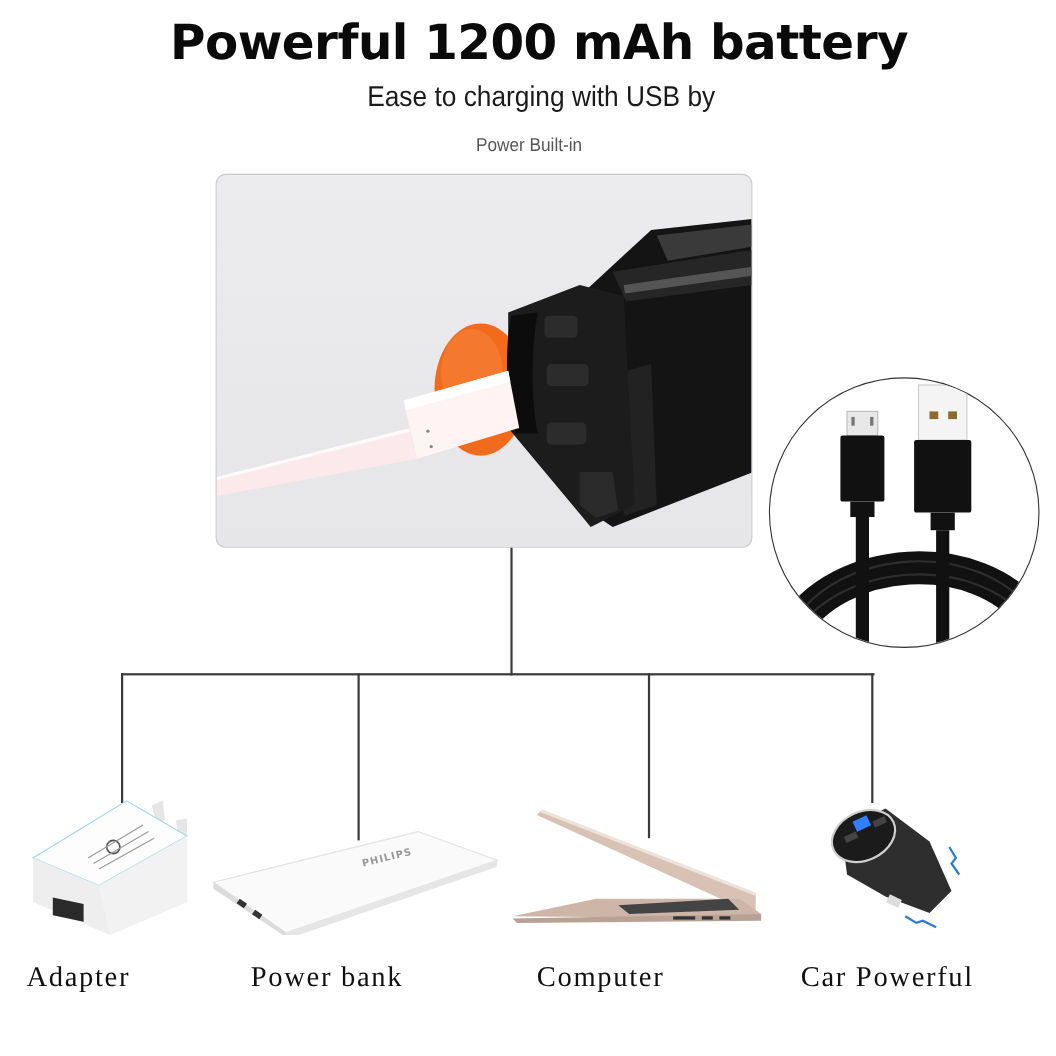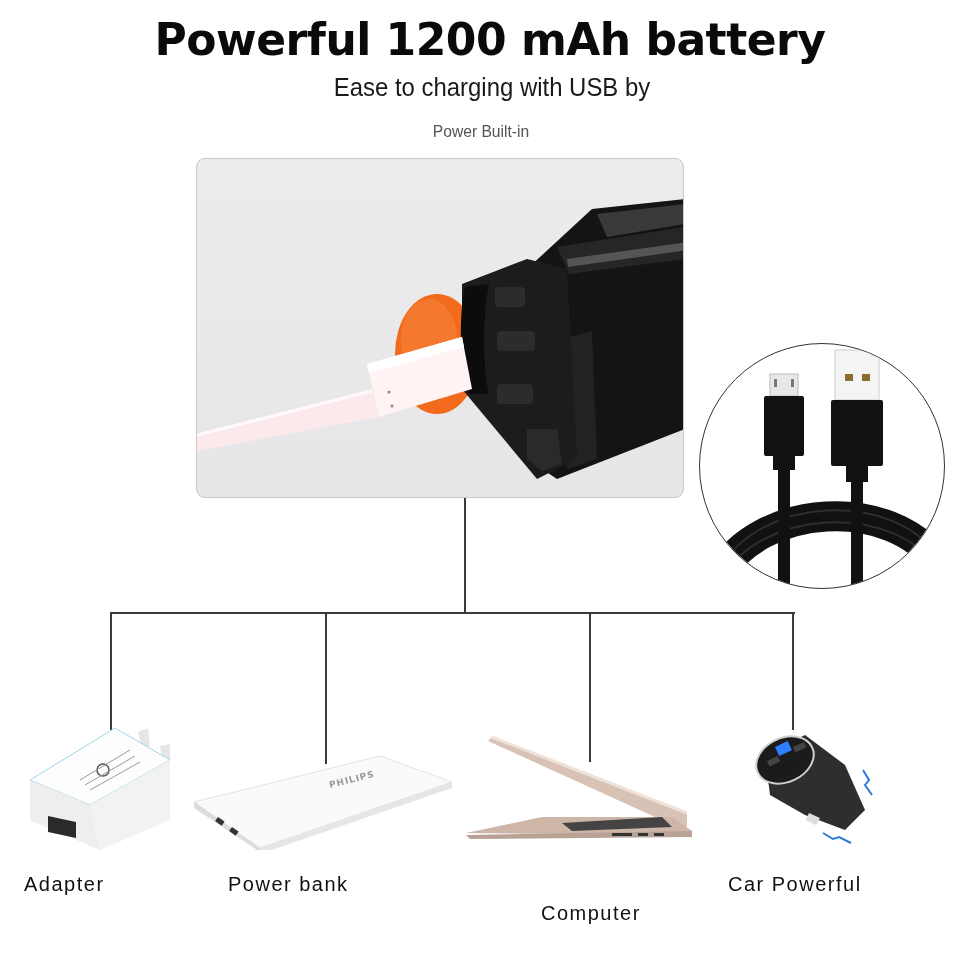--- a/index.html
+++ b/index.html
@@ -4,21 +4,21 @@
   <style>
     html, body { margin: 0; padding: 0; background: #ffffff; }
     body { width: 960px; height: 960px; position: relative; overflow: hidden; font-family: "Liberation Sans", sans-serif; color: #111; }
     .abs { position: absolute; }
     .title { left: 0; width: 960px; top: 8px; text-align: center; font-family: "DejaVu Sans", sans-serif; font-weight: bold; font-size: 44px; letter-spacing: -0.5px; color: #0a0a0a; line-height: 64px; transform: translateX(10px); }
     .subtitle { left: 0; width: 960px; top: 72px; text-align: center; font-size: 26px; color: #1a1a1a; transform: translateX(12px) scaleX(0.92); }
     .caption { left: 0; width: 960px; top: 122px; text-align: center; font-size: 17px; color: #555; transform: translateX(1px) scaleX(0.92); }
     .panel { left: 196px; top: 158px; width: 488px; height: 340px; background: linear-gradient(180deg,#ececee 0%,#e6e6e8 100%); border: 1px solid #c9c9cb; border-radius: 9px; overflow: hidden; box-sizing: border-box; }
     .circle { left: 699px; top: 343px; width: 246px; height: 246px; border-radius: 50%; border: 1.5px solid #333; background: #fff; overflow: hidden; box-sizing: border-box; }
     .line { background: #3a3a3a; }
-    .label { font-size: 20px; letter-spacing: 1.5px; color: #111; white-space: nowrap; top: 873px; }
+    .label { font-size: 26px; letter-spacing: 1.5px; color: #111; white-space: nowrap; top: 873px; font-family: Liberation Serif, serif; }
     svg { display: block; }
   </style>
 </head>
 <body>
 
 <div class="abs title">Powerful 1200 mAh battery</div>
 <div class="abs subtitle">Ease to charging with USB by</div>
 <div class="abs caption">Power Built-in</div>
 
 <div class="abs panel">
@@ -132,14 +132,14 @@
     <rect x="22" y="36" width="12" height="6" fill="#444" transform="rotate(-25 22 36)"></rect>
     <rect x="48" y="22" width="12" height="6" fill="#444" transform="rotate(-25 48 22)"></rect>
     <rect x="64" y="88" width="12" height="8" fill="#ddd" transform="rotate(25 64 88)"></rect>
     <path d="M118 45 L 124 55 L 120 60 L 127 70" stroke="#2a7ad6" stroke-width="2" fill="none"></path>
     <path d="M78 108 L 88 114 L 94 112 L 106 118" stroke="#2a7ad6" stroke-width="2" fill="none"></path>
   </svg>
 </div>
 
 <div class="abs label" style="left:24px;">Adapter</div>
 <div class="abs label" style="left:228px;">Power bank</div>
-<div class="abs label" style="left:541px;margin-top:29px;">Computer</div>
+<div class="abs label" style="left:488px;">Computer</div>
 <div class="abs label" style="left:728px;">Car Powerful</div>
 
 </body></html>

